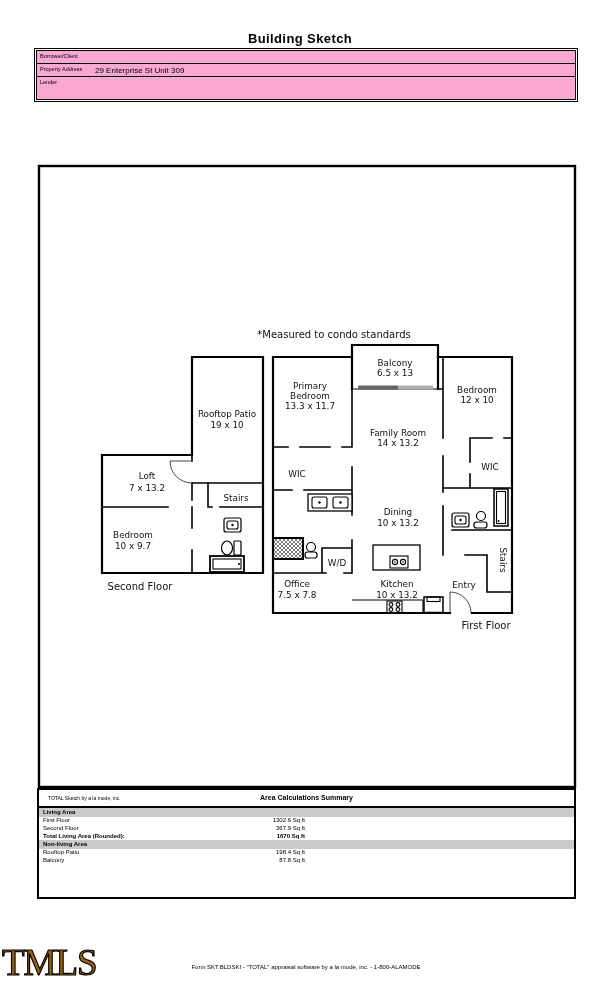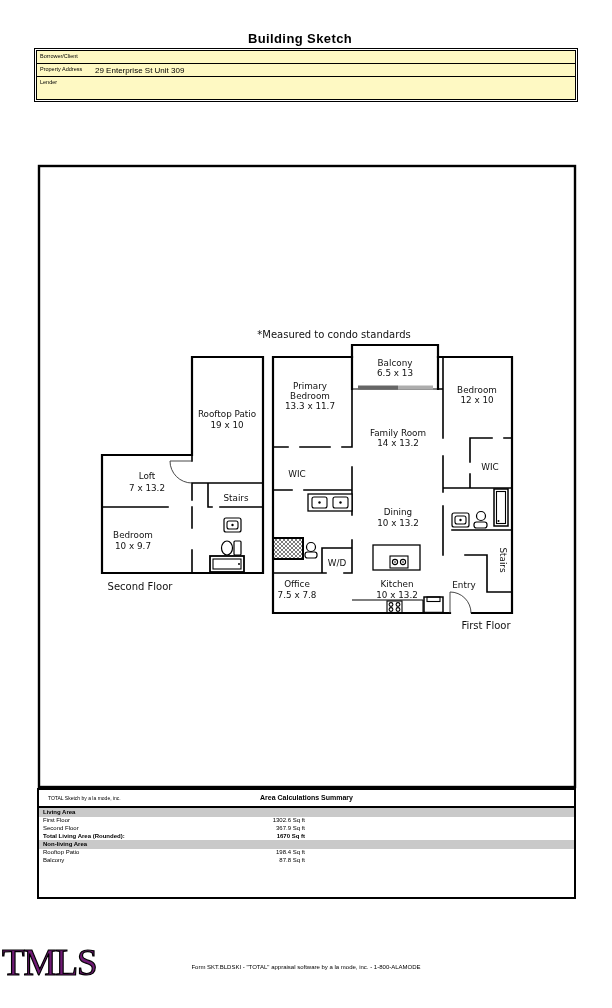--- a/index.html
+++ b/index.html
@@ -3,21 +3,21 @@
 <meta charset="utf-8">
 <style>
   html,body{margin:0;padding:0;background:#fff;}
   body{width:612px;height:1008px;position:relative;font-family:"Liberation Sans",sans-serif;color:#000;overflow:hidden;}
 
   .doc-title{position:absolute;top:31px;left:0;width:600px;text-align:center;
     font-size:13px;font-weight:bold;letter-spacing:.4px;}
 
   
   .form-table{position:absolute;left:36px;top:50px;width:540px;height:50px;
-    border:1px solid #000;outline:1px solid #000;outline-offset:1px;box-sizing:border-box;background:#fef9c3;}
+    border:1px solid #000;outline:1px solid #000;outline-offset:1px;box-sizing:border-box;background:#f9a8d4;}
   .f-row{position:relative;height:12px;border-bottom:1px solid #000;}
   .f-row:last-child{border-bottom:none;}
   .f-lbl{position:absolute;top:2px;font-size:5.5px;color:#000;white-space:nowrap;}
   .f-val{position:absolute;top:1.5px;font-size:8px;white-space:nowrap;}
 
   
   svg.plan{position:absolute;left:0;top:0;width:612px;height:1008px;}
   .wall-ext{fill:none;stroke:#000;stroke-width:2.2px;stroke-linecap:square;}
   .wall-int{fill:none;stroke:#000;stroke-width:1.6px;stroke-linecap:square;}
   .thin{fill:none;stroke:#000;stroke-width:1.1px;}
@@ -33,21 +33,21 @@
   .as-vendor{position:absolute;left:9px;top:5px;font-size:5px;white-space:nowrap;}
   .as-title{position:absolute;left:0;top:4px;width:100%;text-align:center;font-size:7px;font-weight:bold;}
   .as-row{position:relative;height:7.8px;font-size:6px;line-height:7.8px;padding-left:4px;}
   .as-row .val{position:absolute;left:0;top:0;width:266px;text-align:right;}
   .as-band{background:#c9c9c9;font-weight:bold;height:9px;line-height:9px;}
   .as-bold{font-weight:bold;}
 
   .footer-line{position:absolute;top:964px;left:0;width:612px;text-align:center;font-size:6px;}
 
   .watermark{position:absolute;left:2px;top:941px;font-family:"Liberation Serif",serif;
-    font-size:37px;color:#701a75;-webkit-text-stroke:1.2px #000;letter-spacing:-1px;}
+    font-size:37px;color:#a16207;-webkit-text-stroke:1.2px #000;letter-spacing:-1px;}
 </style>
 </head>
 <body>
 
 <div class="doc-title">Building Sketch</div>
 
 <div class="form-table">
   <div class="f-row">
     <span class="f-lbl" style="left:3px">Borrower/Client</span>
   </div>

